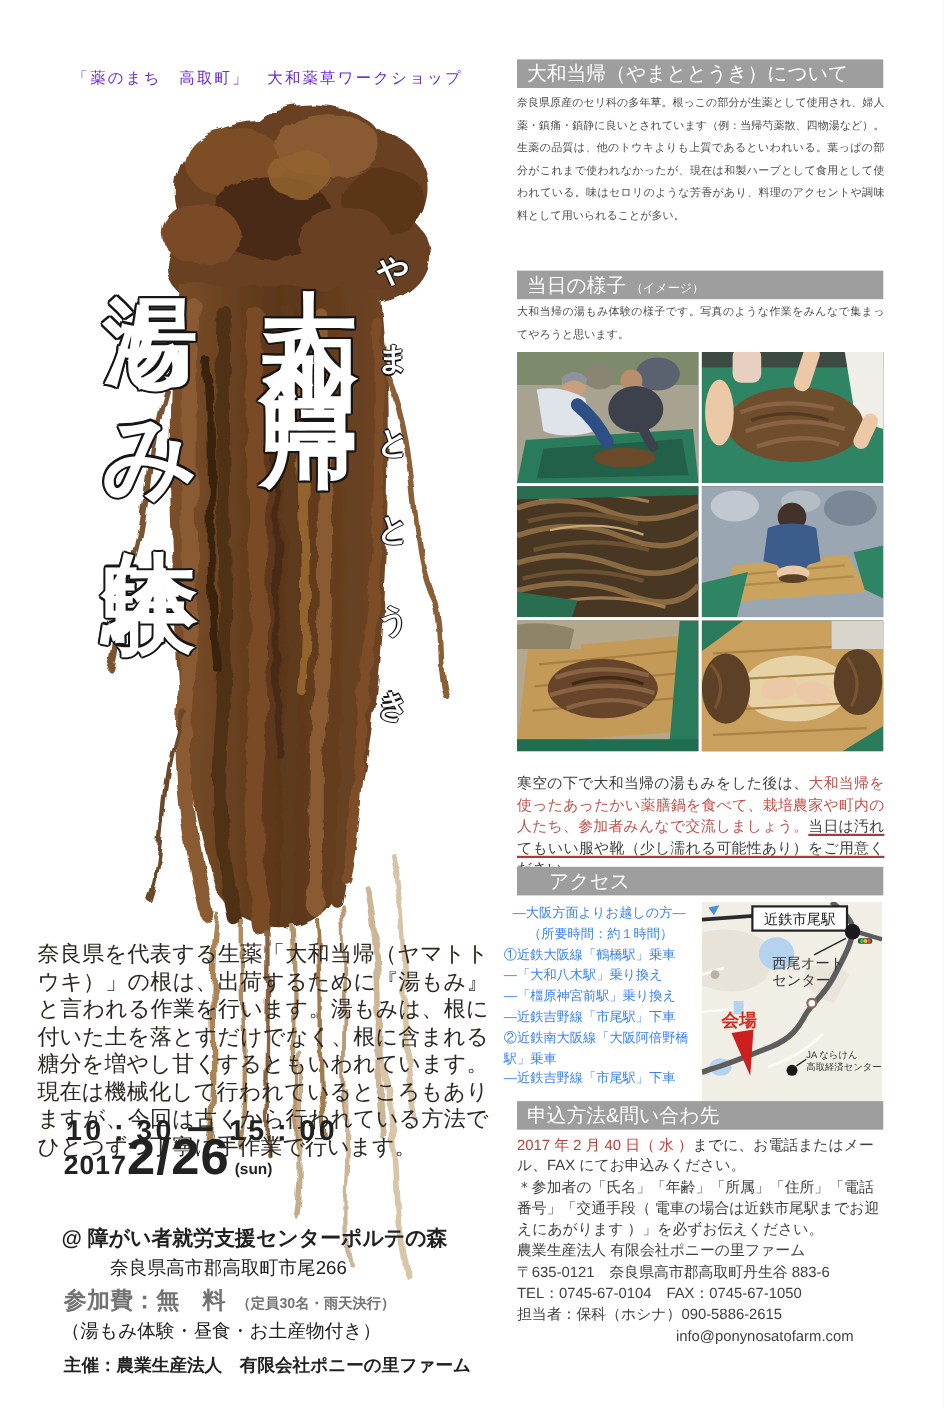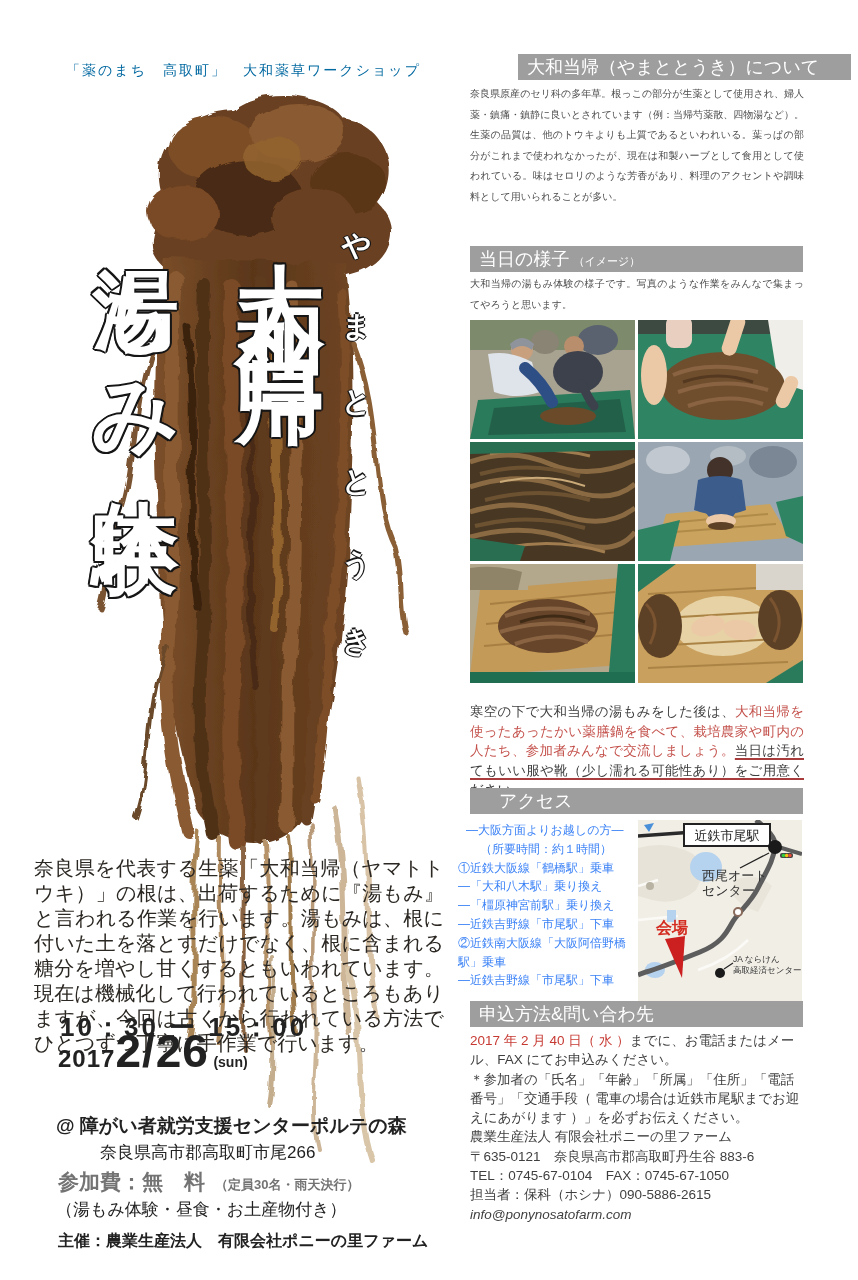--- a/index.html
+++ b/index.html
@@ -1,19 +1,19 @@
 <!DOCTYPE html>
 <html><head>
 <meta charset="utf-8">
 <style>
   html,body{margin:0;padding:0;background:#e9e9e9;}
   .page{position:relative;width:858px;height:1280px;background:#ffffff;overflow:hidden;
         font-family:"Liberation Sans",sans-serif;color:#333;}
   
-  .top-label{position:absolute;left:66px;top:62px;font-size:14px;letter-spacing:2px;color:#0369a1;}
+  .top-label{position:absolute;left:66px;top:62px;font-size:14px;letter-spacing:2px;color:#6d28d9;}
   .root-svg{position:absolute;left:48px;top:88px;width:400px;height:1090px;}
   .vtitle{position:absolute;writing-mode:vertical-rl;text-orientation:upright;color:#fff;font-weight:700;line-height:1;
     text-shadow:2px 0 0 #161616,-2px 0 0 #161616,0 2px 0 #161616,0 -2px 0 #161616,
                 1.5px 1.5px 0 #161616,-1.5px 1.5px 0 #161616,1.5px -1.5px 0 #161616,-1.5px -1.5px 0 #161616;}
   .vtitle.main{left:236px;top:190px;font-size:90px;letter-spacing:32px;}
   .vtitle.furi{left:342px;top:212px;font-size:29px;letter-spacing:46px;font-weight:600;
     text-shadow:1.3px 0 0 #161616,-1.3px 0 0 #161616,0 1.3px 0 #161616,0 -1.3px 0 #161616;}
   .vtitle.sub{left:94px;top:200px;font-size:86px;letter-spacing:12px;}
   .intro{position:absolute;left:34px;top:856px;width:410px;font-size:20px;line-height:25px;color:#2b2722;text-align:justify;}
   .date-block{position:absolute;left:58px;top:1024px;color:#222;}
@@ -38,21 +38,21 @@
   .after{position:absolute;left:470px;top:702px;width:334px;font-size:13.5px;line-height:19.5px;color:#3f3f3f;text-align:justify;}
   .red{color:#c4524c;}
   .ul-red{text-decoration:underline;text-decoration-color:#a83c3c;text-decoration-thickness:2px;text-underline-offset:3px;}
   .access-list{position:absolute;left:458px;top:821px;width:174px;font-size:12px;line-height:18.8px;color:#3b82f6;}
   .access-list .c0{padding-left:8px;}
   .access-list .c1{padding-left:22px;}
   .map{position:absolute;left:638px;top:820px;width:164px;height:190px;}
   .apply-body{position:absolute;left:470px;top:1031px;width:334px;font-size:13.5px;line-height:19.3px;color:#3f3f3f;}
   .apply-body p{margin:0;}
   .red2{color:#c73a33;}
-  .email-line{padding-right:28px;font-style:italic;}
+  .email-line{text-align:right;padding-right:28px;}
 </style>
 </head>
 <body>
 
 <div class="page">
 
   <div class="top-label">「薬のまち　高取町」　大和薬草ワークショップ</div>
 
   <svg class="root-svg" viewBox="0 0 400 1090" aria-hidden="true">
     <defs>
@@ -115,21 +115,21 @@
   </div>
   <div class="time">10：30 ー 15：00</div>
   <div class="venue">@ 障がい者就労支援センターポルテの森</div>
   <div class="venue-addr">奈良県高市郡高取町市尾266</div>
   <div class="fee">
     <span>参加費：無　料</span><span class="note">（定員30名・雨天決行）</span>
   </div>
   <div class="fee-inc">（湯もみ体験・昼食・お土産物付き）</div>
   <div class="organizer">主催：農業生産法人　有限会社ポニーの里ファーム</div>
 
-  <div class="bar" style="top:54px;margin-left:48px;">大和当帰（やまととうき）について</div>
+  <div class="bar" style="top:54px;">大和当帰（やまととうき）について</div>
   <div class="rbody" style="top:84px;">奈良県原産のセリ科の多年草。根っこの部分が生薬として使用され、婦人薬・鎮痛・鎮静に良いとされています（例：当帰芍薬散、四物湯など）。生薬の品質は、他のトウキよりも上質であるといわれいる。葉っぱの部分がこれまで使われなかったが、現在は和製ハーブとして食用として使われている。味はセロリのような芳香があり、料理のアクセントや調味料として用いられることが多い。</div>
 
   <div class="bar" style="top:246px;">
     <span>当日の様子</span><span class="small">（イメージ）</span>
   </div>
   <div class="rbody" style="top:274px;">大和当帰の湯もみ体験の様子です。写真のような作業をみんなで集まってやろうと思います。</div>
 
   <div class="photos">
     <div class="ph">
       <svg viewBox="0 0 165 119">

